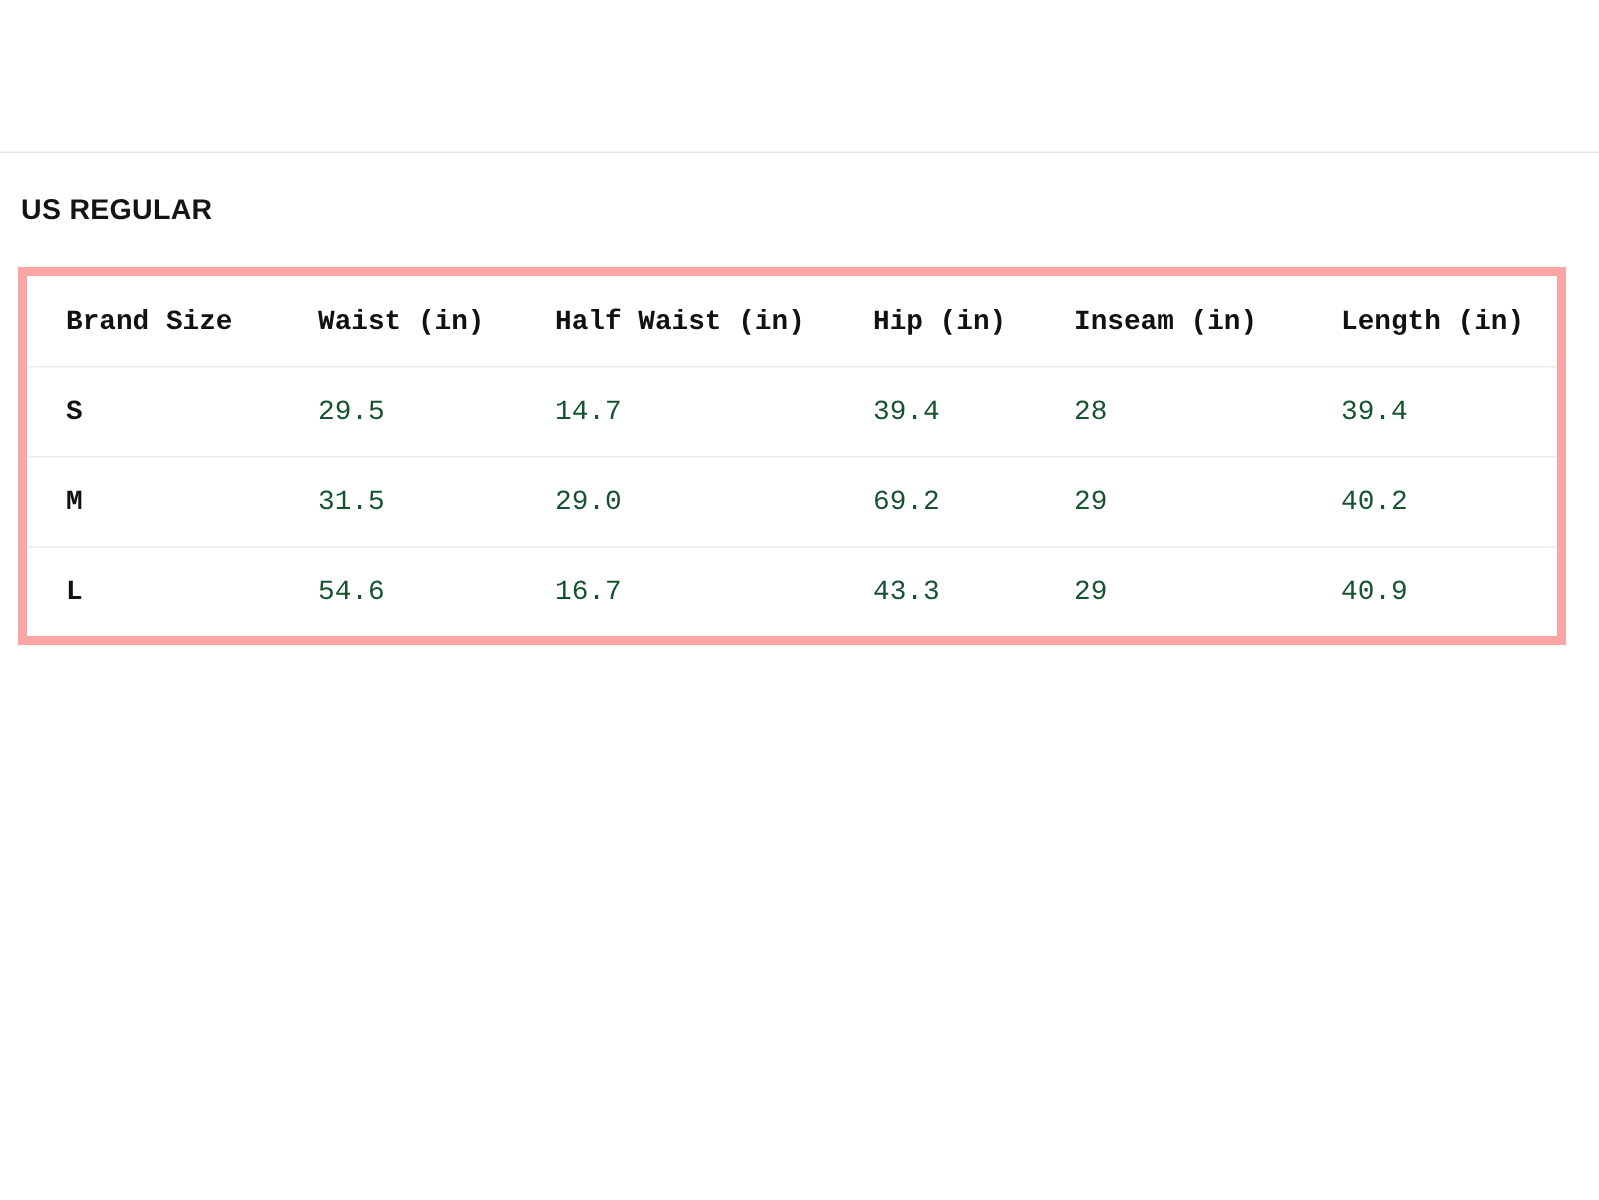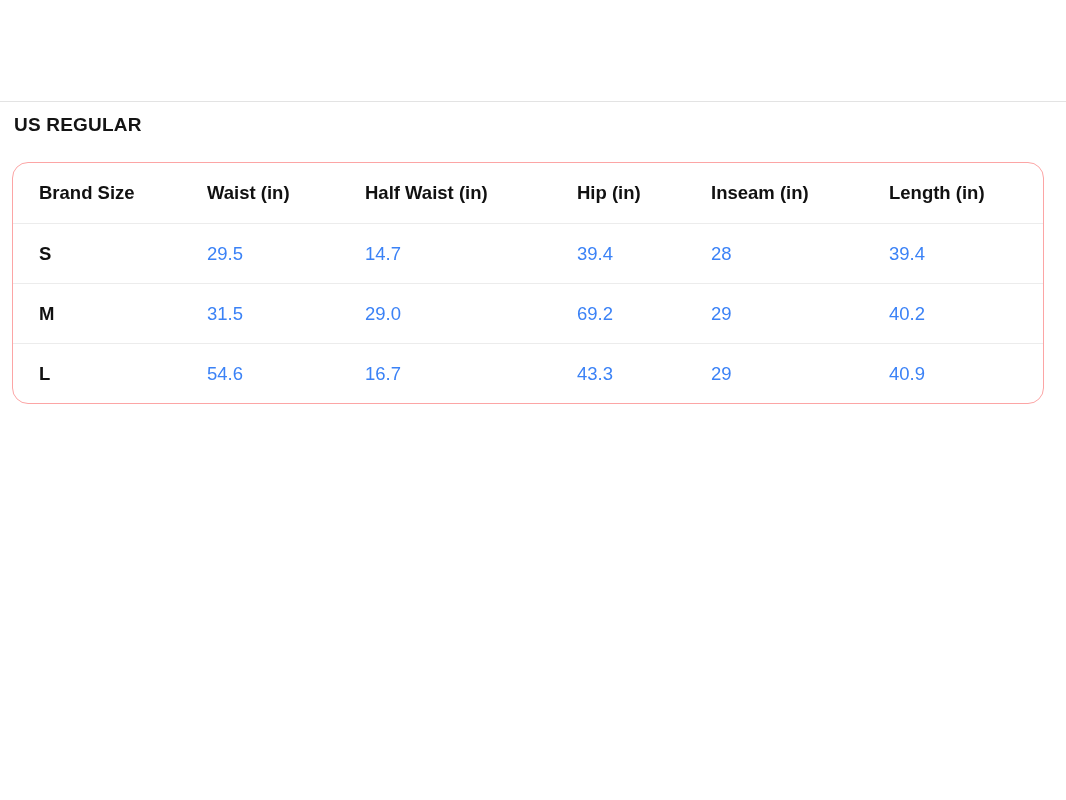--- a/index.html
+++ b/index.html
@@ -23,36 +23,37 @@
   .top-rule {
     position: absolute;
     top: 101px;
     left: 0;
     width: 1066px;
     height: 1px;
     background: #e3e3e3;
   }
   .content {
     position: absolute;
-    top: 114px;
+    top: 130px;
     left: 12px;
     width: 1032px;
   }
   .section-title {
     font-size: 19px;
     font-weight: bold;
     letter-spacing: 0.2px;
     color: #141414;
     margin: 0 0 26px 2px;
   }
   .table-wrap {
-    border: 1px solid #fca5a5;
-    border-radius: 16px;
+    border: 6px solid #fca5a5;
+    border-radius: 0;
     overflow: hidden;
     background: #fff;
+    font-family: Liberation Mono, monospace;
   }
   table.size-table {
     width: 100%;
     border-collapse: collapse;
     table-layout: fixed;
   }
   table.size-table th,
   table.size-table td {
     text-align: left;
     font-size: 18.5px;
@@ -68,21 +69,21 @@
   table.size-table th {
     font-weight: bold;
     color: #111111;
     height: 60px;
   }
   table.size-table td.brand-size {
     font-weight: bold;
     color: #111111;
   }
   table.size-table td {
-    color: #3b82f6;
+    color: #14532d;
     font-weight: normal;
   }
   
   col.c0 { width: 168px; }
   col.c1 { width: 158px; }
   col.c2 { width: 212px; }
   col.c3 { width: 134px; }
   col.c4 { width: 178px; }
   col.c5 { width: 182px; }
 </style>

